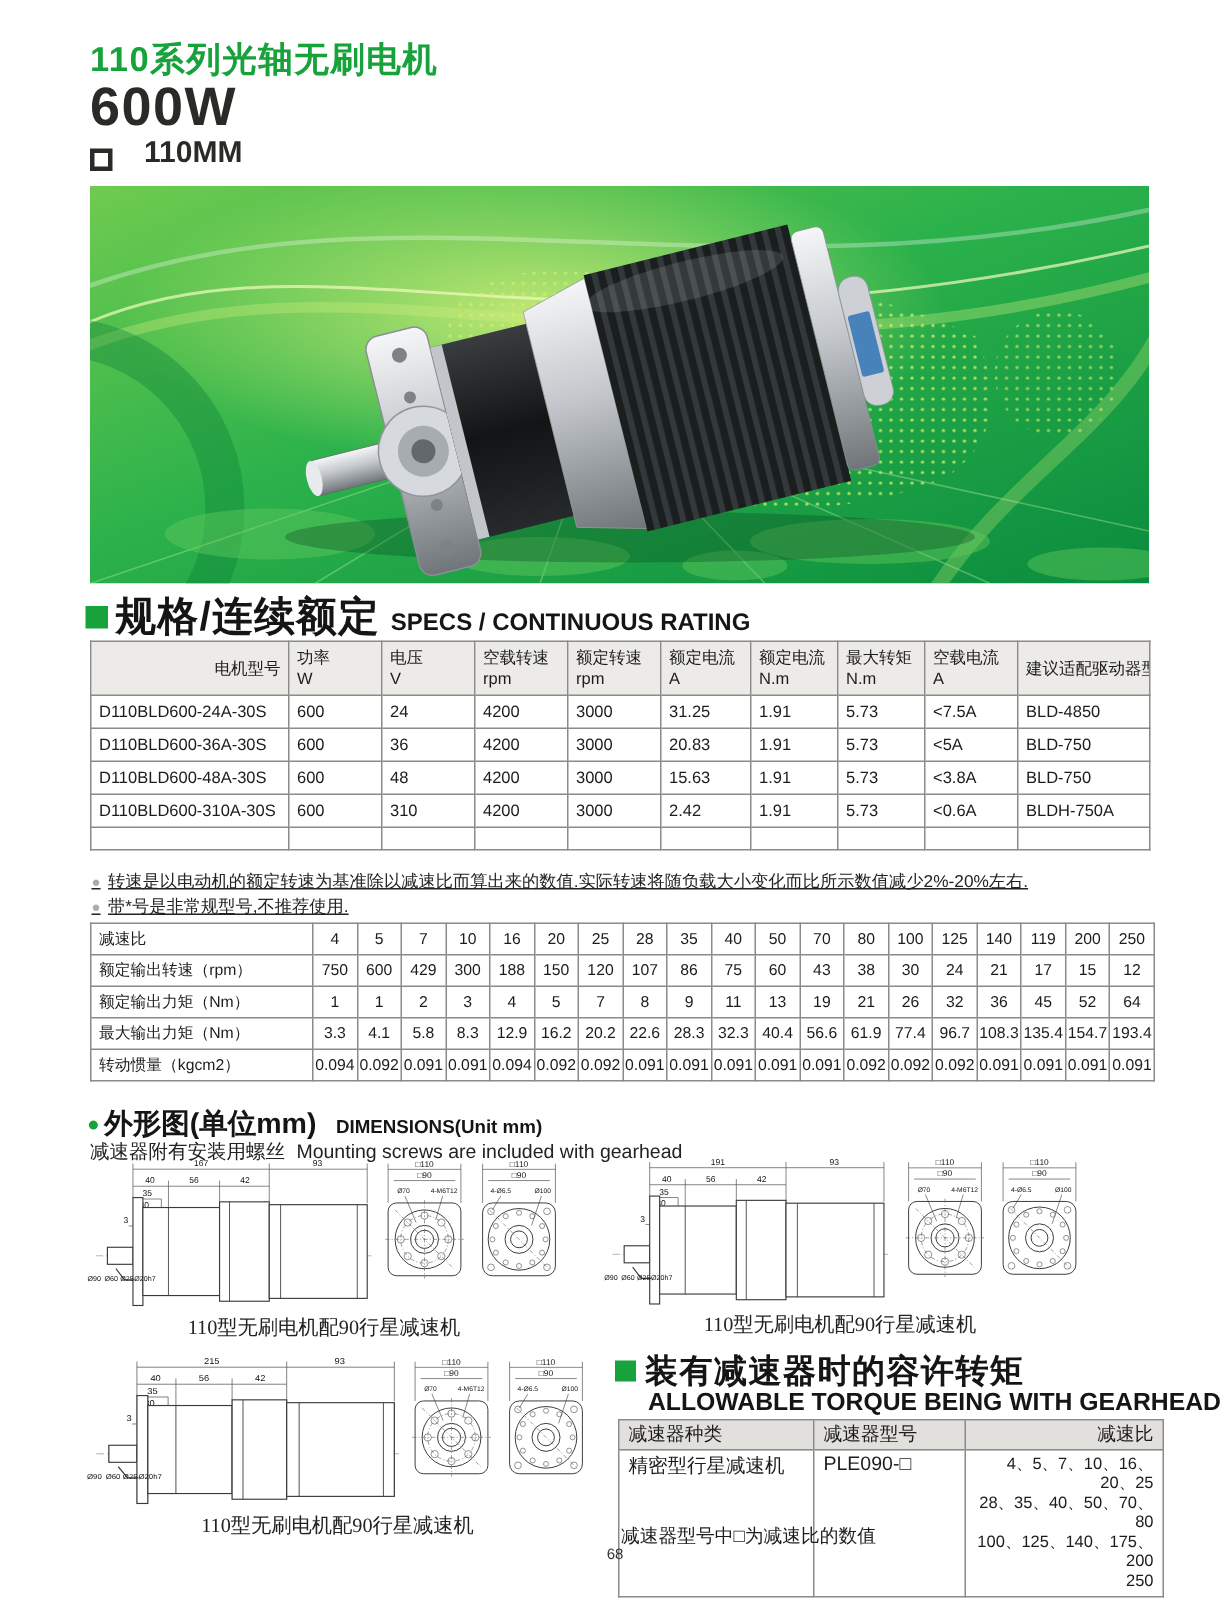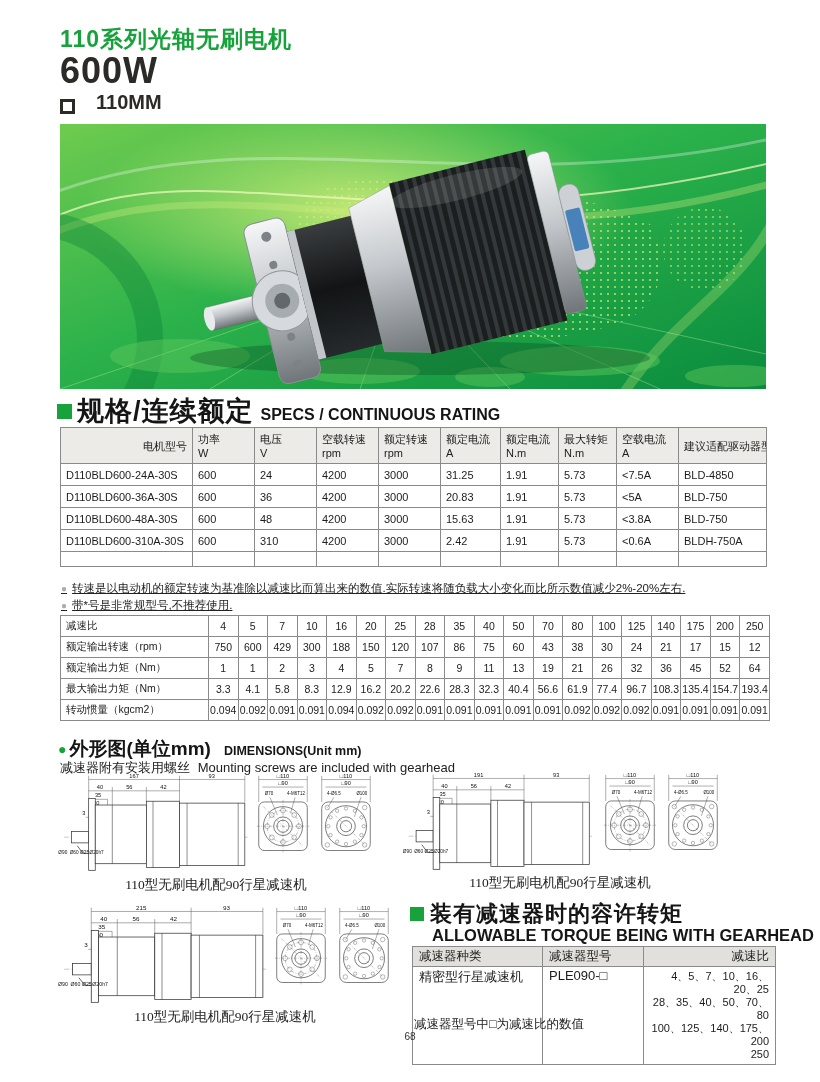--- a/index.html
+++ b/index.html
@@ -324,21 +324,21 @@
           <td>25</td>
           <td>28</td>
           <td>35</td>
           <td>40</td>
           <td>50</td>
           <td>70</td>
           <td>80</td>
           <td>100</td>
           <td>125</td>
           <td>140</td>
-          <td>175</td>
+          <td>119</td>
           <td>200</td>
           <td>250</td>
         </tr>
     <tr>
           <td class="rl">额定输出转速（rpm）</td>
           <td>750</td>
           <td>600</td>
           <td>429</td>
           <td>300</td>
           <td>188</td>

